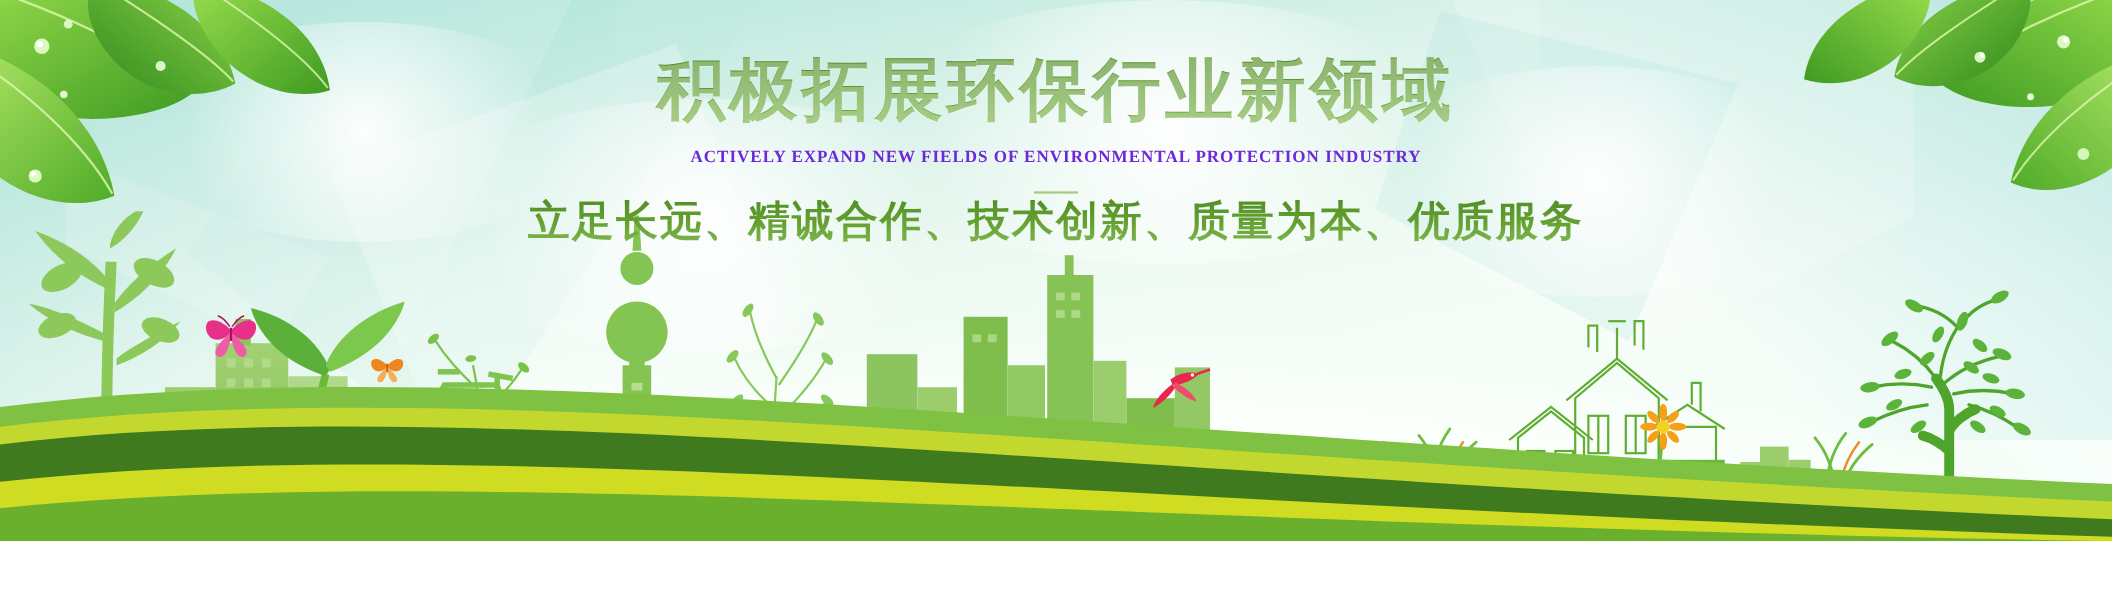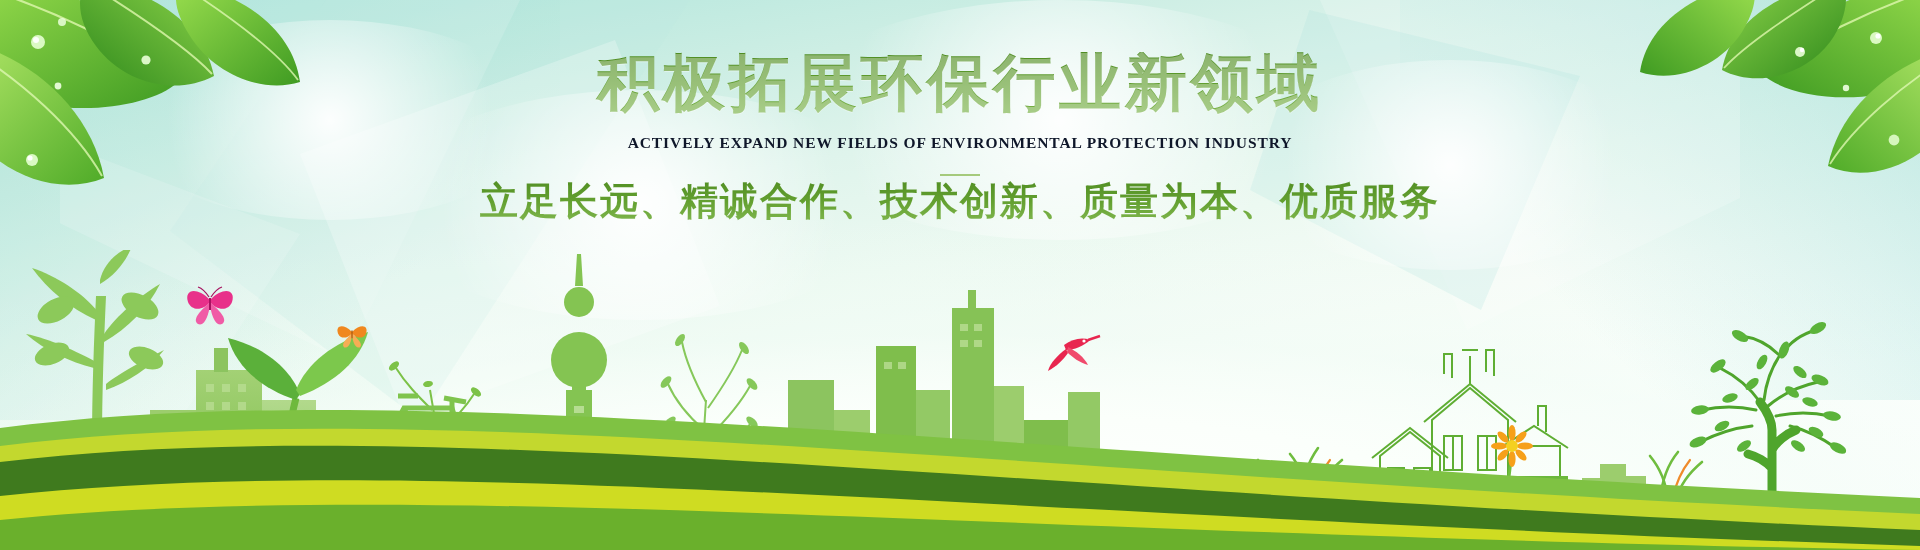--- a/index.html
+++ b/index.html
@@ -3,21 +3,21 @@
 <meta charset="utf-8">
 <title>Environmental Protection Banner</title>
 <style>
   html,body{margin:0;padding:0;}
   body{
     width:1920px;height:550px;overflow:hidden;
     font-family:"Liberation Serif","DejaVu Serif",serif;
     background:#ffffff;
   }
   .banner{
-    position:relative;width:1920px;height:550px;overflow:hidden;
+    position:relative;width:1920px;height:492px;overflow:hidden;
   }
   
   .sky{
     position:absolute;inset:0;
     background:
       radial-gradient(120% 90% at 50% 95%, #ffffff 0%, #fbfffb 22%, rgba(240,252,245,0.55) 38%, rgba(210,240,235,0.0) 62%),
       linear-gradient(170deg,#a8e2dc 0%, #b9e8de 10%, #cdeee4 22%, #dff4ec 34%, #ecf9f1 48%, #f6fcf7 62%, #fdfffd 78%, #ffffff 100%);
   }
   .sky-tint-left{
     position:absolute;left:0;top:0;width:560px;height:420px;
@@ -64,21 +64,21 @@
     color:#5e9b2f;
     background:linear-gradient(180deg,#4f8c22 0%,#5f9c2e 45%,#79b247 100%);
     -webkit-background-clip:text;background-clip:text;
     -webkit-text-fill-color:transparent;
     text-shadow:0 1px 0 rgba(255,255,255,.35);
     margin:0;
   }
   .subhead{
     margin-top:20px;
     font-size:15.5px;font-weight:bold;letter-spacing:.9px;
-    color:#0f172a;
+    color:#6d28d9;
     font-family:"Liberation Serif","DejaVu Serif",serif;
   }
   .divider{
     margin:22px auto 0;width:40px;height:2px;background:#9cc46f;opacity:.9;
   }
   .tagline{
     font-size:38px;font-weight:bold;letter-spacing:2px;
     color:#6aa436;
     background:linear-gradient(180deg,#4f8c22 0%,#63a030 50%,#86bb55 100%);
     -webkit-background-clip:text;background-clip:text;

